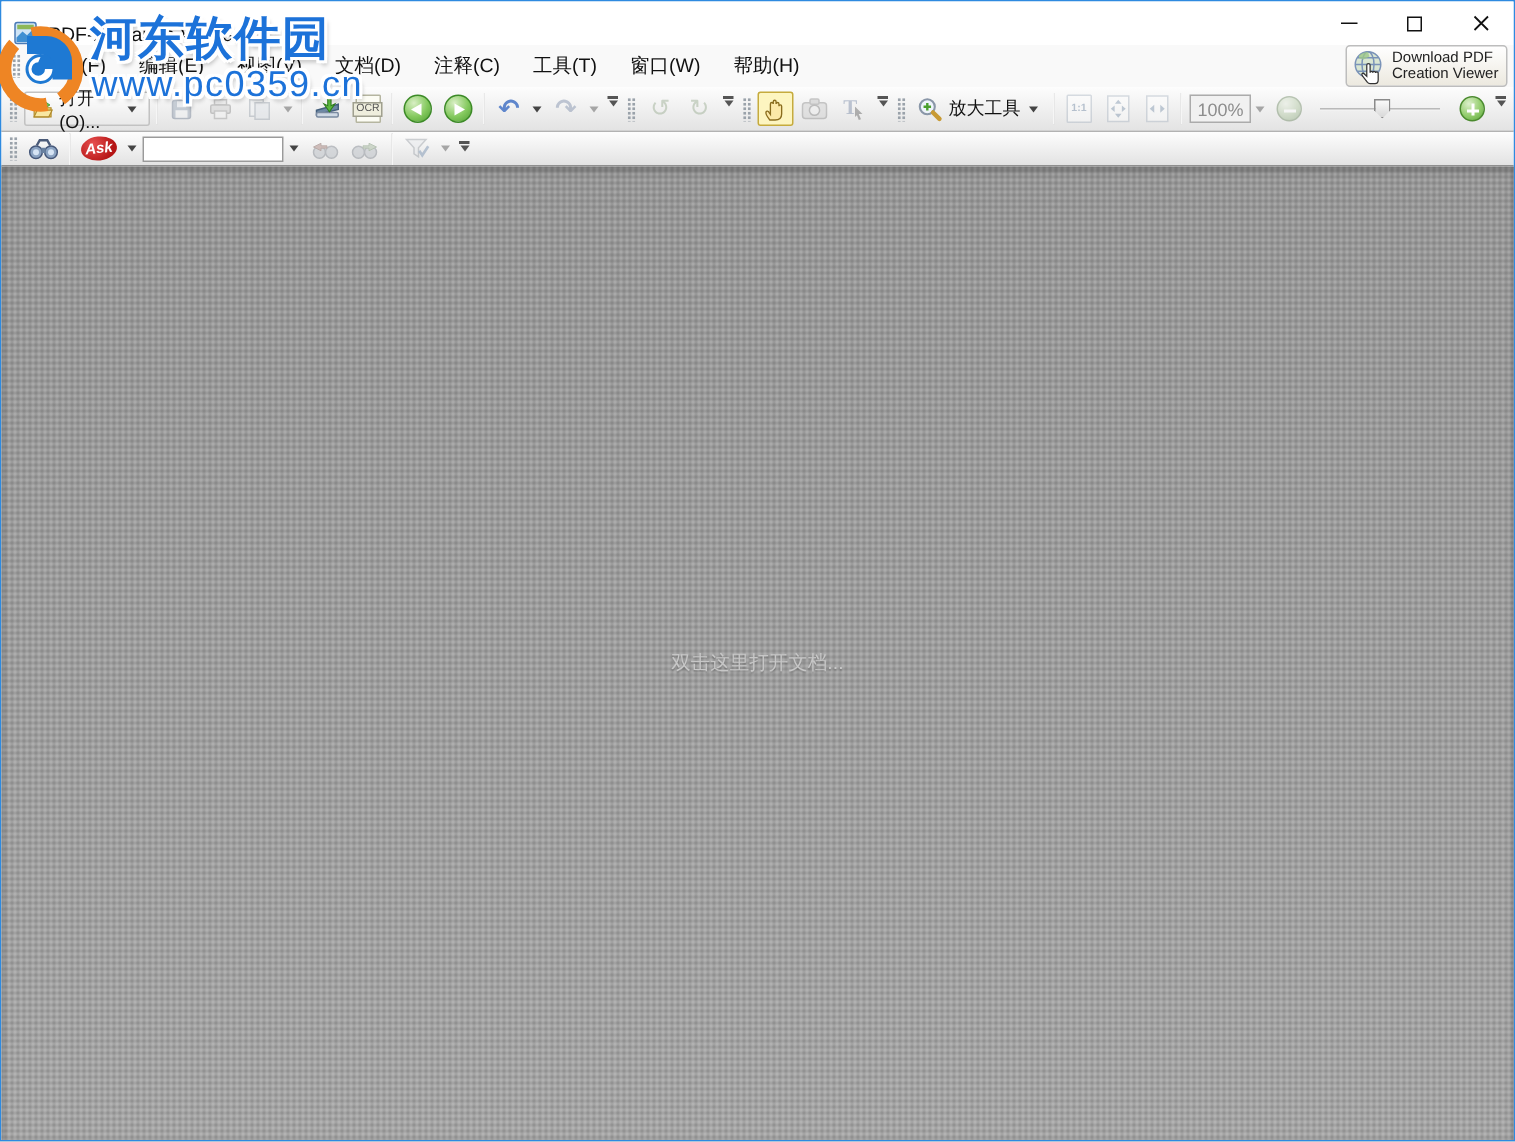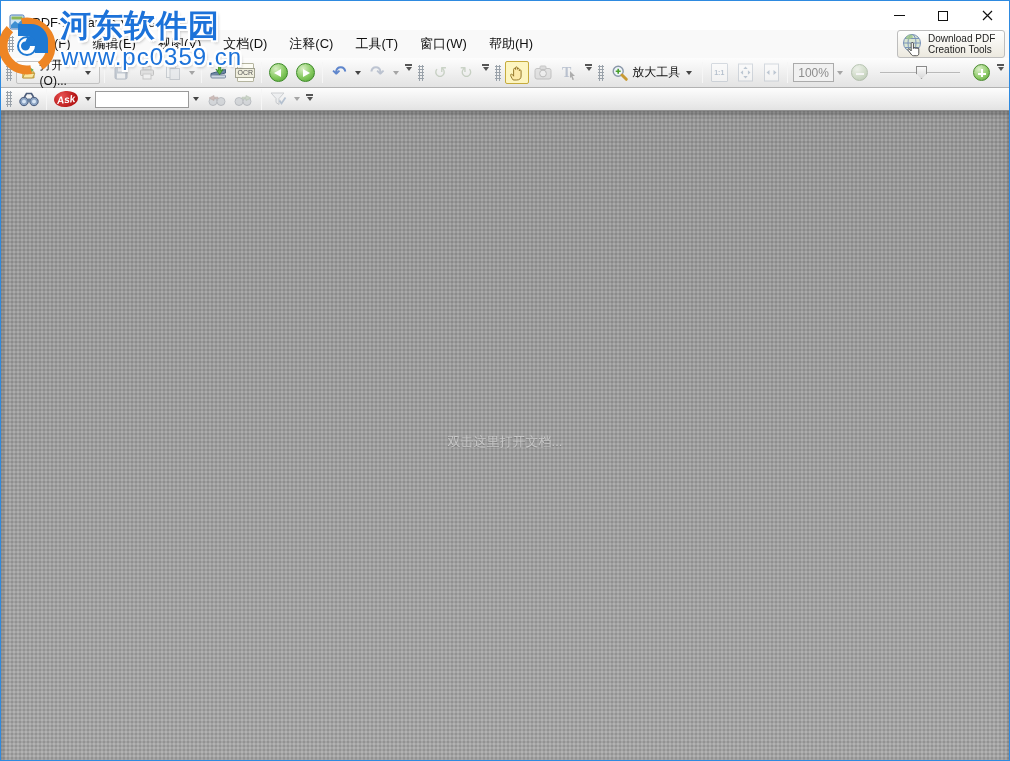--- a/index.html
+++ b/index.html
@@ -133,21 +133,21 @@
           <ellipse cx="10" cy="10" rx="4" ry="8.5" fill="none" stroke="#7a93b8"></ellipse>
           <path d="M1.5 10 h17 M3 5.5 h14 M3 14.5 h14" stroke="#7a93b8" fill="none"></path>
           <path d="M4 4 a8.5 8.5 0 0 1 6-2.4 l1 3 -4 2 -3-1z" fill="#9ec88a" opacity=".8"></path>
         </svg>
         <svg class="cursor" width="13" height="15" viewBox="0 0 14 16">
           <path d="M4.5 1.5 v8 L2.6 7.6 c-1.3-.9-2.2.4-1.2 1.5 L5 13.8 c.5.6 1 .9 1.8.9 h3.6 c1.6 0 2.3-1 2.3-2.6 V7.4 c0-1.5-1.7-1.5-1.9-.3 -.1-1.4-1.8-1.4-2-.2 -.2-1.3-1.7-1.2-1.9 0 V1.5 c0-1.4-2.4-1.4-2.4 0z" fill="#fff" stroke="#333" stroke-width="0.9"></path>
         </svg>
       </span>
       <span class="download-text">
         <span>Download PDF</span><br>
-        <span>Creation Tools</span>
+        <span>Creation Viewer</span>
       </span>
     </div>
   </div>
 
   <div class="toolbar toolbar1">
     <span class="grip"></span>
 
     <div class="btn-raised">
       <svg width="18" height="16" viewBox="0 0 18 16">
         <path d="M1 4.5 h6 l1.5 2 H16 v8 H1z" fill="#f0cf66" stroke="#b08a2a"></path>

